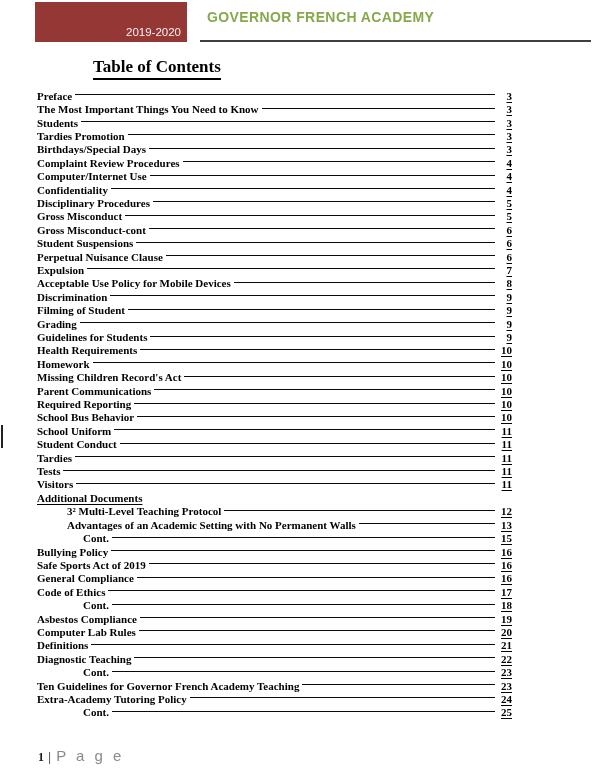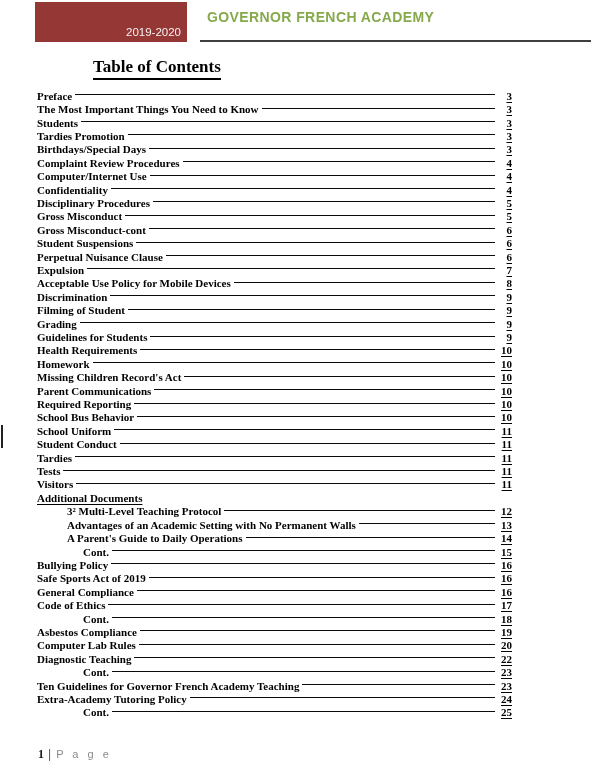--- a/index.html
+++ b/index.html
@@ -119,21 +119,21 @@
     padding-right: 4px;
   }
   .footer .pg-sep {
     color: #595959;
     font-family: "Liberation Sans", sans-serif;
     padding-right: 5px;
   }
   .footer .pg-word {
     color: var(--gray, #8a8a8a);
     font-family: "Liberation Sans", sans-serif;
-    font-size: 11px;
+    font-size: 15px;
     letter-spacing: 3px;
   }
 </style>
 </head>
 <body>
 
 <div id="page">
 
   <div class="header-box">
     <span class="year-label">2019-2020</span>
@@ -304,25 +304,20 @@
       <div class="toc-row indent-1">
         <span class="t-label">3² Multi-Level Teaching Protocol</span>
         <span class="t-leader"></span>
         <span class="t-page">12</span>
       </div>
       <div class="toc-row indent-1">
         <span class="t-label">Advantages of an Academic Setting with No Permanent Walls</span>
         <span class="t-leader"></span>
         <span class="t-page">13</span>
       </div>
-      <div class="toc-row indent-1">
-        <span class="t-label">A Parent's Guide to Daily Operations</span>
-        <span class="t-leader"></span>
-        <span class="t-page">14</span>
-      </div>
       <div class="toc-row indent-2">
         <span class="t-label">Cont.</span>
         <span class="t-leader"></span>
         <span class="t-page">15</span>
       </div>
       <div class="toc-row indent-0">
         <span class="t-label">Bullying Policy</span>
         <span class="t-leader"></span>
         <span class="t-page">16</span>
       </div>
@@ -348,20 +343,25 @@
       </div>
       <div class="toc-row indent-0">
         <span class="t-label">Asbestos Compliance</span>
         <span class="t-leader"></span>
         <span class="t-page">19</span>
       </div>
       <div class="toc-row indent-0">
         <span class="t-label">Computer Lab Rules</span>
         <span class="t-leader"></span>
         <span class="t-page">20</span>
+      </div>
+      <div class="toc-row indent-0">
+        <span class="t-label">Definitions</span>
+        <span class="t-leader"></span>
+        <span class="t-page">21</span>
       </div>
       <div class="toc-row indent-0">
         <span class="t-label">Diagnostic Teaching</span>
         <span class="t-leader"></span>
         <span class="t-page">22</span>
       </div>
       <div class="toc-row indent-2">
         <span class="t-label">Cont.</span>
         <span class="t-leader"></span>
         <span class="t-page">23</span>

